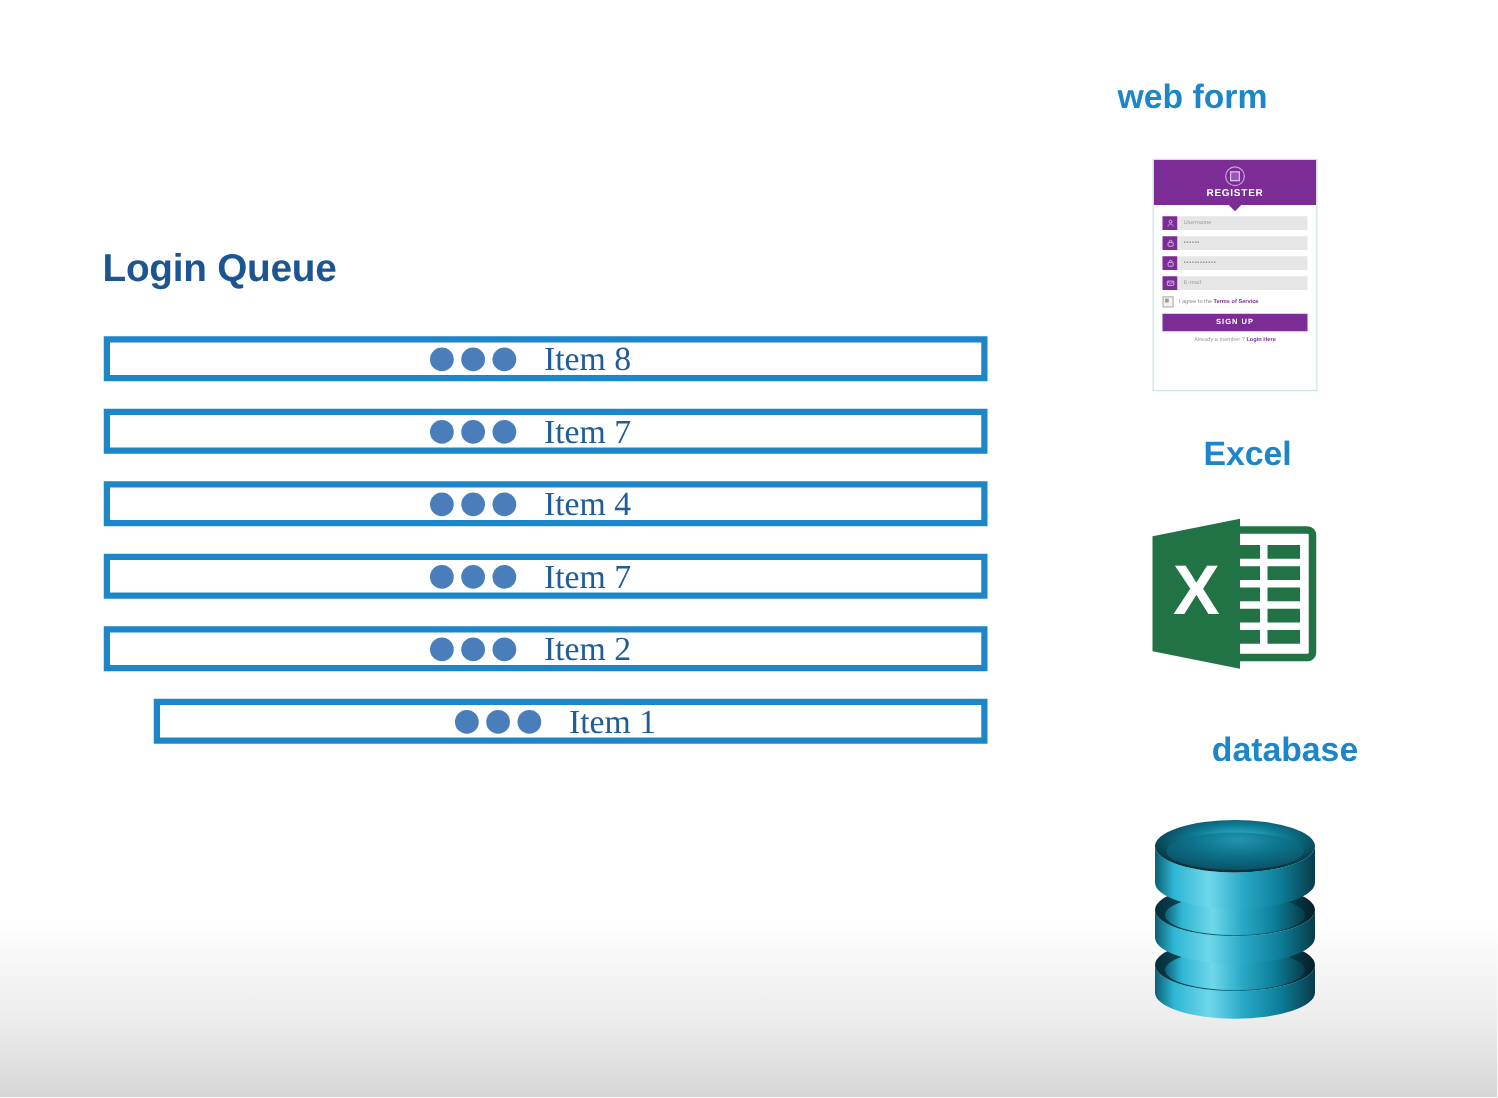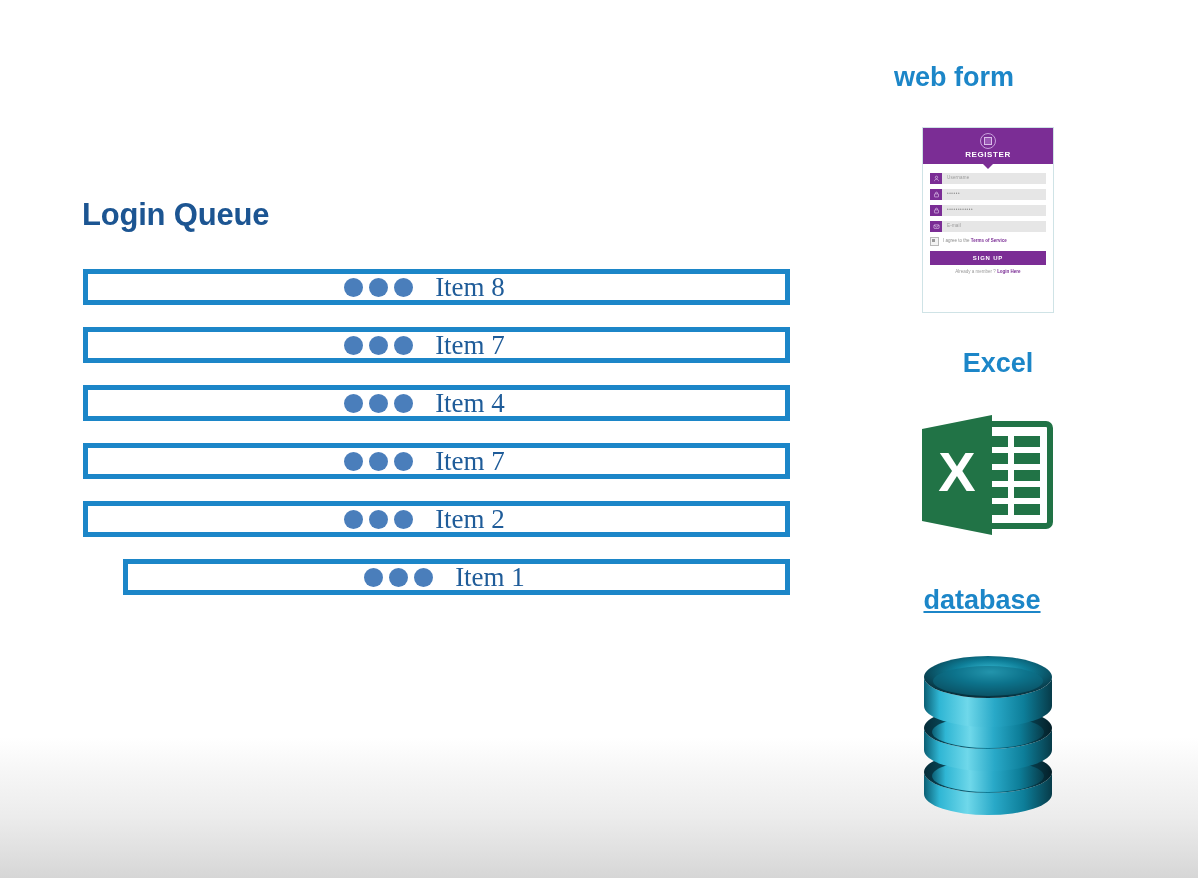--- a/index.html
+++ b/index.html
@@ -83,21 +83,21 @@
   .side-label {
     position: absolute;
     font-size: 27px;
     font-weight: bold;
     color: #1c86c8;
     white-space: nowrap;
     text-align: center;
   }
   #label-webform { left: 884px; top: 62px; width: 140px; text-align: center; }
   #label-excel   { left: 928px; top: 348px; width: 140px; }
-  #label-database{ left: 902px; top: 585px; width: 160px; text-decoration: underline; }
+  #label-database{ left: 948px; top: 585px; width: 160px; }
 
   
   #webform-card {
     position: absolute;
     left: 922px;
     top: 127px;
     width: 132px;
     height: 186px;
     background: #ffffff;
     border: 1px solid #cfe3e6;

